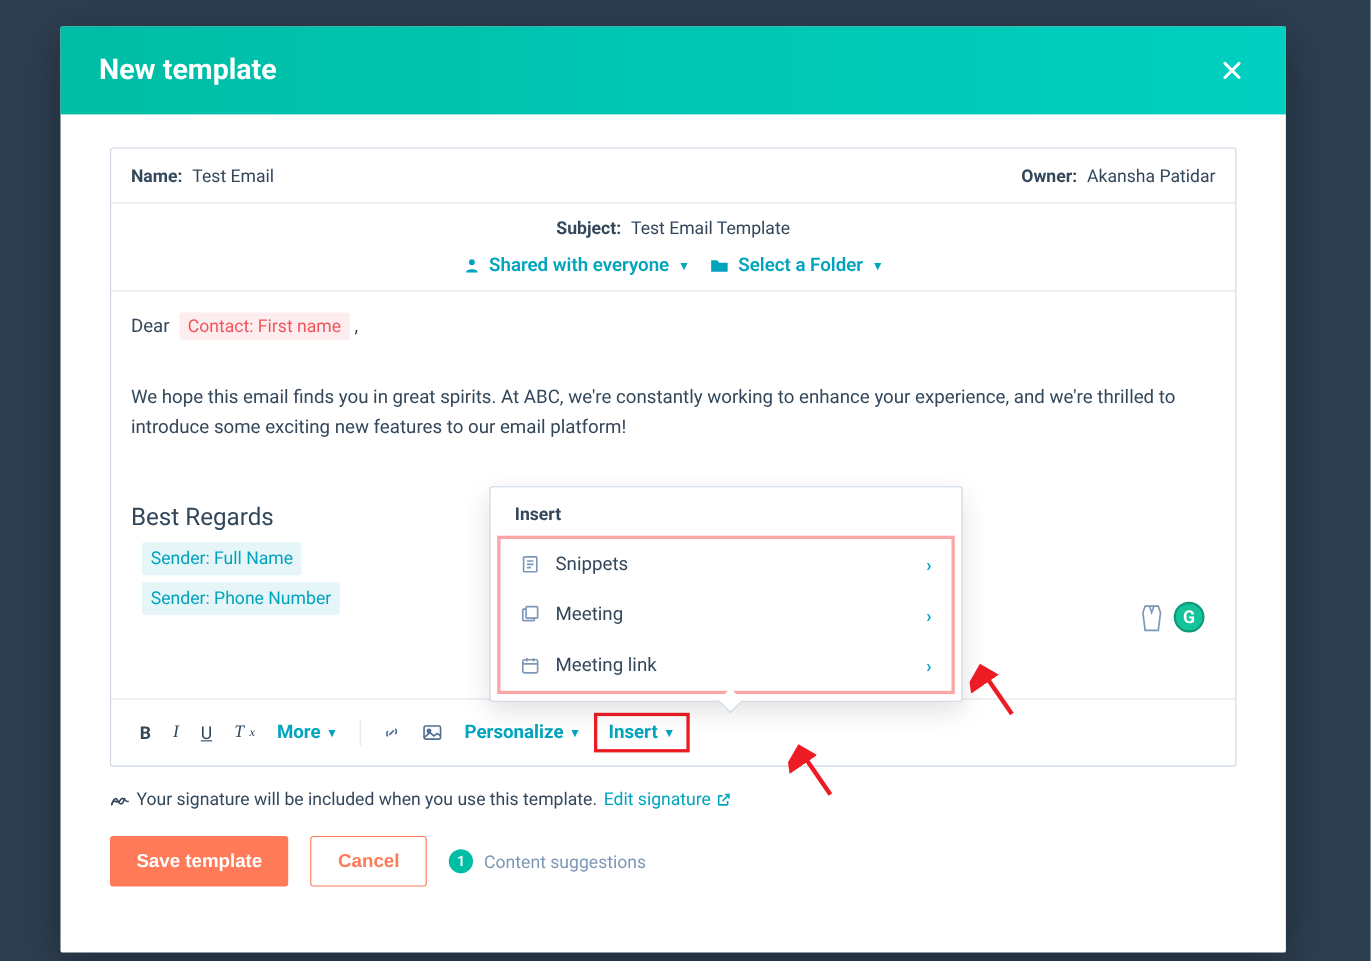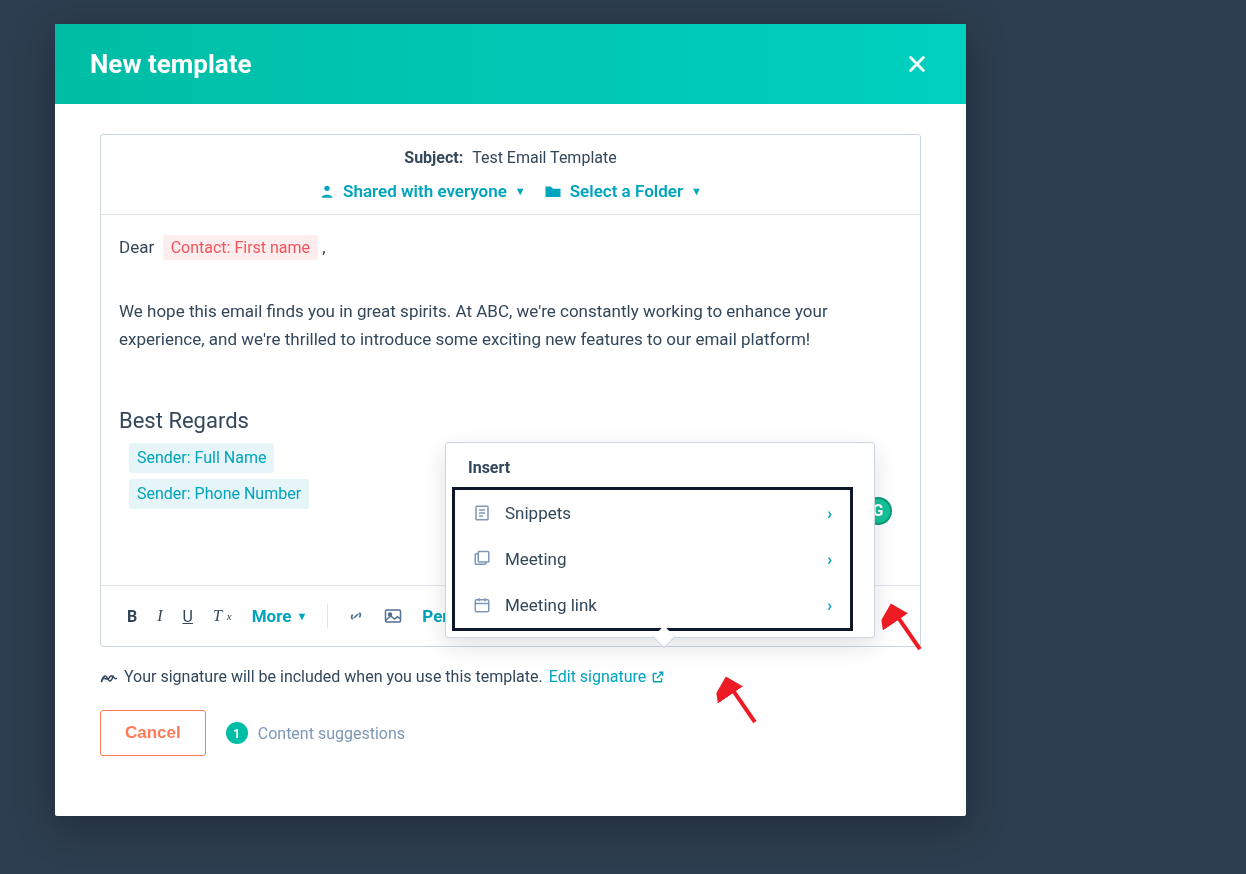--- a/index.html
+++ b/index.html
@@ -8,21 +8,21 @@
       background: #2d3e50;
       width: 1246px;
       height: 874px;
       overflow: hidden;
       position: relative;
     }
     .modal {
       position: absolute;
       left: 55px;
       top: 24px;
-      width: 911px;
+      width: 1114px;
       background: #fff;
       border-radius: 2px;
       box-shadow: 0 10px 40px rgba(0,0,0,0.3);
     }
     .modal-header {
       background: linear-gradient(90deg, #00bda5 0%, #00d0c0 100%);
       padding: 25px 35px;
       display: flex;
       justify-content: space-between;
       align-items: center;
@@ -139,22 +139,22 @@
       box-shadow: 0 8px 24px rgba(0,0,0,0.12);
       z-index: 10;
     }
     .popup-title {
       font-weight: 700;
       color: #33475b;
       font-size: 16px;
       padding: 15px 22px 10px 22px;
     }
     .popup-items {
-      border: 3px solid #0f172a;
-      margin: 0 21px 6px 6px;
+      border: 3px solid #fca5a5;
+      margin: 0 6px 6px 6px;
     }
     .popup-item {
       display: flex;
       align-items: center;
       padding: 13px 18px;
       color: #33475b;
       font-size: 17px;
       cursor: pointer;
       justify-content: space-between;
     }
@@ -292,20 +292,30 @@
       <svg width="22" height="22" viewBox="0 0 24 24" fill="none" stroke="white" stroke-width="3" stroke-linecap="round">
           <line x1="5" y1="5" x2="19" y2="19"></line>
           <line x1="19" y1="5" x2="5" y2="19"></line>
         </svg>
     </div>
   </div>
 
   <div class="modal-body">
     <div class="editor-card">
 
+      <div class="row-top">
+        <div>
+          <span class="field-label">Name:</span>
+          <span class="field-value">Test Email</span>
+        </div>
+        <div>
+          <span class="owner-label">Owner:</span>
+          <span class="owner-value">Akansha Patidar</span>
+        </div>
+      </div>
 
       <div class="row-subject">
         <div>
           <span class="field-label">Subject:</span>
           <span class="field-value">Test Email Template</span>
         </div>
         <div class="subject-actions">
           <div class="action-link">
             <svg width="16" height="16" viewBox="0 0 24 24" fill="#00a4bd">
                 <circle cx="12" cy="8" r="4"></circle>
@@ -389,20 +399,21 @@
       <span>Your signature will be included when you use this template.</span>
       <span class="signature-link">
         <span>Edit signature</span>
         <svg width="14" height="14" viewBox="0 0 24 24" fill="none" stroke="#00a4bd" stroke-width="2.5">
             <path d="M14 4h6v6M20 4L10 14M18 14v5a1 1 0 01-1 1H5a1 1 0 01-1-1V7a1 1 0 011-1h5"></path>
           </svg>
       </span>
     </div>
 
     <div class="footer-actions">
+      <button class="btn-save">Save template</button>
       <button class="btn-cancel">Cancel</button>
       <div class="suggestions">
         <div class="sugg-badge">1</div>
         <span>Content suggestions</span>
       </div>
     </div>
   </div>
 
   <div class="popup">
     <div class="popup-title">Insert</div>

